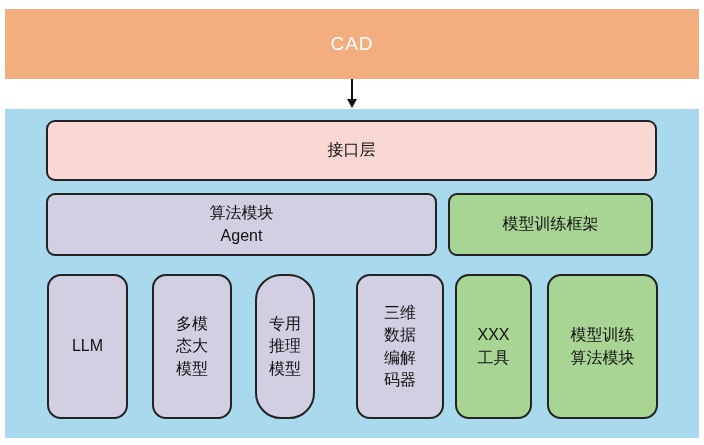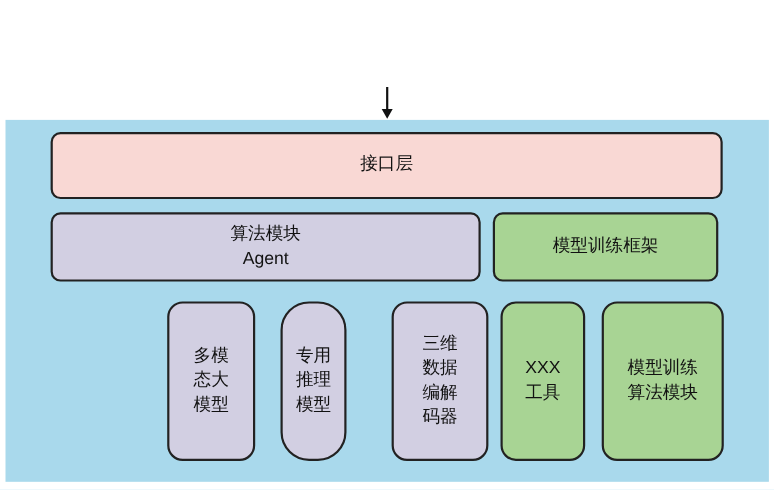--- a/index.html
+++ b/index.html
@@ -29,35 +29,37 @@
   .b3{left:255px;top:274px;width:60px;height:145px;border-radius:26px;}
   .b4{left:356px;top:274px;width:88px;height:145px;border-radius:14px;}
   .b5{left:455px;top:274px;width:77px;height:145px;border-radius:14px;}
   .b6{left:547px;top:274px;width:111px;height:145px;border-radius:14px;}
 </style>
 </head>
 <body style="--border-color: #222222; --box-text: #111111; --banner-text: #FFFFFF;">
 
 <div class="canvas">
 
+  <div class="banner" style="background: rgb(242, 174, 126);">CAD</div>
 
   <svg class="arrow" width="14" height="30" viewBox="0 0 14 30">
     <line x1="7" y1="0" x2="7" y2="21" stroke="#111111" stroke-width="2"></line>
     <polygon points="2,20 12,20 7,29" fill="#111111"></polygon>
   </svg>
 
   <div class="panel" style="background: rgb(169, 217, 236);"></div>
 
   <div class="box interface" style="background: rgb(249, 216, 212);">接口层</div>
 
   <div class="box svc" style="background: rgb(210, 207, 226);">算法模块
 Agent</div>
 
   <div class="box tf" style="background: rgb(168, 212, 148);">模型训练框架</div>
 
+  <div class="box b1" style="background: rgb(210, 207, 226);">LLM</div>
 
   <div class="box b2" style="background: rgb(210, 207, 226);">多模
 态大
 模型</div>
 
   <div class="box b3" style="background: rgb(210, 207, 226);">专用
 推理
 模型</div>
 
   <div class="box b4" style="background: rgb(210, 207, 226);">三维

